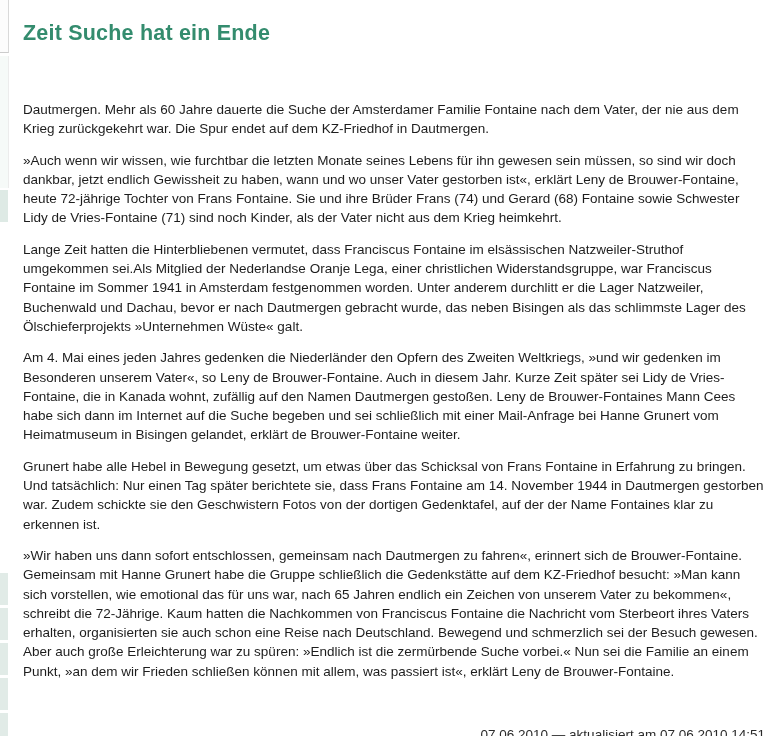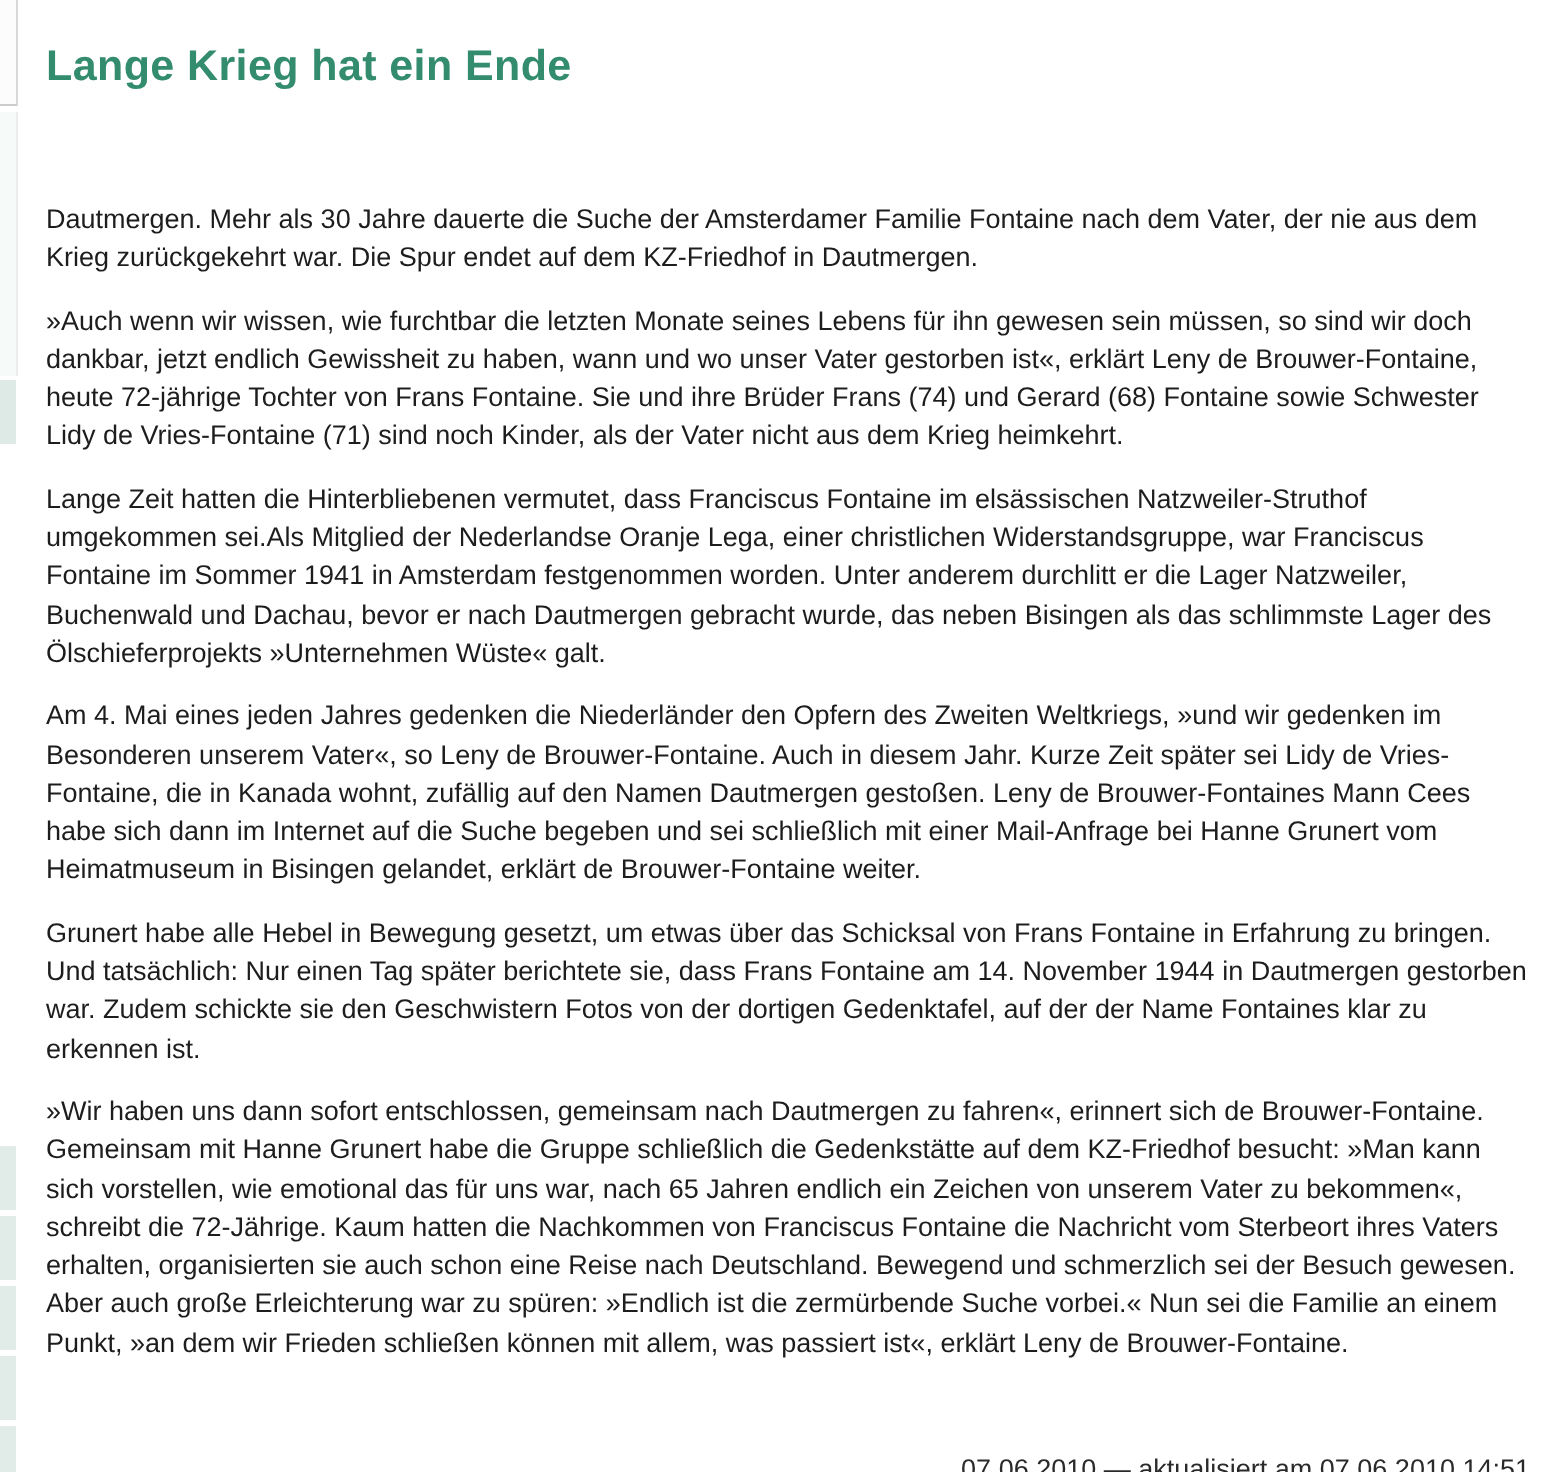--- a/index.html
+++ b/index.html
@@ -68,24 +68,24 @@
   <div class="seg seg-top"></div>
   <div class="seg seg-pale"></div>
   <div class="seg seg-green0"></div>
   <div class="seg seg-b1"></div>
   <div class="seg seg-b2"></div>
   <div class="seg seg-b3"></div>
   <div class="seg seg-b4"></div>
   <div class="seg seg-b5"></div>
 </div>
 
-<h1 class="page-title">Lange Krieg hat ein Ende</h1>
+<h1 class="page-title">Zeit Suche hat ein Ende</h1>
 
 <div class="article-body">
-  <p>Dautmergen. Mehr als 30 Jahre dauerte die Suche der Amsterdamer Familie Fontaine nach dem Vater, der nie aus dem Krieg zurückgekehrt war. Die Spur endet auf dem KZ-Friedhof in Dautmergen.</p>
+  <p>Dautmergen. Mehr als 60 Jahre dauerte die Suche der Amsterdamer Familie Fontaine nach dem Vater, der nie aus dem Krieg zurückgekehrt war. Die Spur endet auf dem KZ-Friedhof in Dautmergen.</p>
   <p>»Auch wenn wir wissen, wie furchtbar die letzten Monate seines Lebens für ihn gewesen sein müssen, so sind wir doch dankbar, jetzt endlich Gewissheit zu haben, wann und wo unser Vater gestorben ist«, erklärt Leny de Brouwer-Fontaine, heute 72-jährige Tochter von Frans Fontaine. Sie und ihre Brüder Frans (74) und Gerard (68) Fontaine sowie Schwester Lidy de Vries-Fontaine (71) sind noch Kinder, als der Vater nicht aus dem Krieg heimkehrt.</p>
   <p>Lange Zeit hatten die Hinterbliebenen vermutet, dass Franciscus Fontaine im elsässischen Natzweiler-Struthof umgekommen sei.Als Mitglied der Nederlandse Oranje Lega, einer christlichen Widerstandsgruppe, war Franciscus Fontaine im Sommer 1941 in Amsterdam festgenommen worden. Unter anderem durchlitt er die Lager Natzweiler, Buchenwald und Dachau, bevor er nach Dautmergen gebracht wurde, das neben Bisingen als das schlimmste Lager des Ölschieferprojekts »Unternehmen Wüste« galt.</p>
   <p>Am 4. Mai eines jeden Jahres gedenken die Niederländer den Opfern des Zweiten Weltkriegs, »und wir gedenken im Besonderen unserem Vater«, so Leny de Brouwer-Fontaine. Auch in diesem Jahr. Kurze Zeit später sei Lidy de Vries-Fontaine, die in Kanada wohnt, zufällig auf den Namen Dautmergen gestoßen. Leny de Brouwer-Fontaines Mann Cees habe sich dann im Internet auf die Suche begeben und sei schließlich mit einer Mail-Anfrage bei Hanne Grunert vom Heimatmuseum in Bisingen gelandet, erklärt de Brouwer-Fontaine weiter.</p>
   <p>Grunert habe alle Hebel in Bewegung gesetzt, um etwas über das Schicksal von Frans Fontaine in Erfahrung zu bringen. Und tatsächlich: Nur einen Tag später berichtete sie, dass Frans Fontaine am 14. November 1944 in Dautmergen gestorben war. Zudem schickte sie den Geschwistern Fotos von der dortigen Gedenktafel, auf der der Name Fontaines klar zu erkennen ist.</p>
   <p>»Wir haben uns dann sofort entschlossen, gemeinsam nach Dautmergen zu fahren«, erinnert sich de Brouwer-Fontaine. Gemeinsam mit Hanne Grunert habe die Gruppe schließlich die Gedenkstätte auf dem KZ-Friedhof besucht: »Man kann sich vorstellen, wie emotional das für uns war, nach 65 Jahren endlich ein Zeichen von unserem Vater zu bekommen«, schreibt die 72-Jährige. Kaum hatten die Nachkommen von Franciscus Fontaine die Nachricht vom Sterbeort ihres Vaters erhalten, organisierten sie auch schon eine Reise nach Deutschland. Bewegend und schmerzlich sei der Besuch gewesen. Aber auch große Erleichterung war zu spüren: »Endlich ist die zermürbende Suche vorbei.« Nun sei die Familie an einem Punkt, »an dem wir Frieden schließen können mit allem, was passiert ist«, erklärt Leny de Brouwer-Fontaine.</p>
 </div>
 
 <div class="dateline">07.06.2010 — aktualisiert am 07.06.2010 14:51</div>
 
 </body></html>

